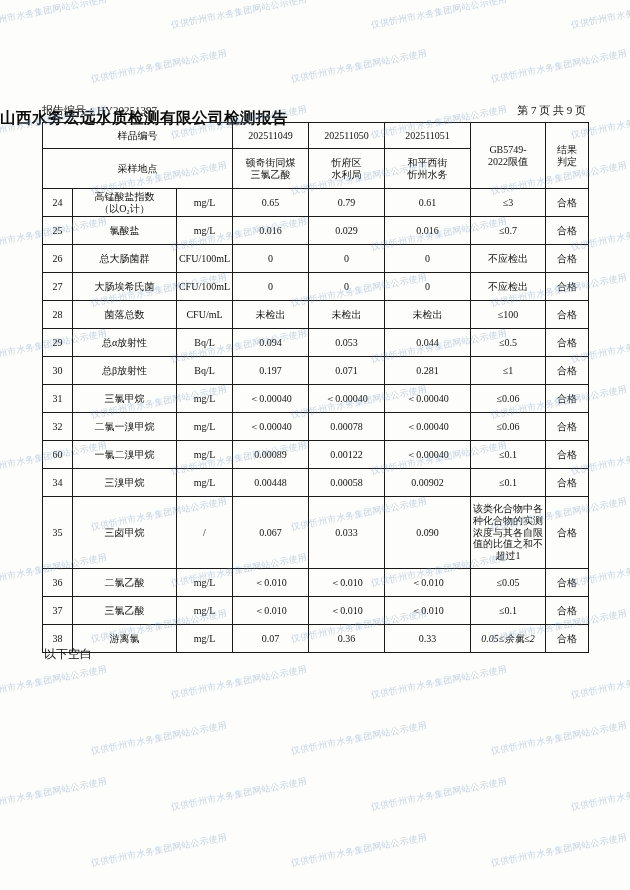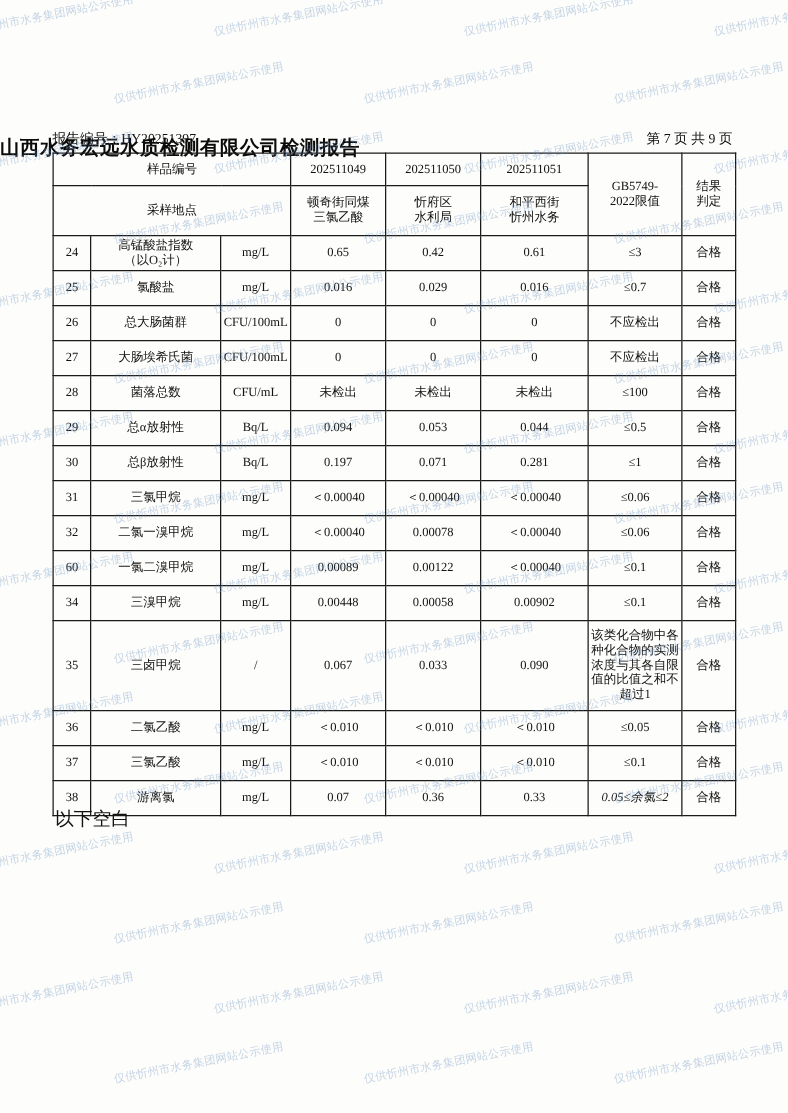--- a/index.html
+++ b/index.html
@@ -116,21 +116,21 @@
   }
   .limit-tiny {
     font-size: 7.5px;
     line-height: 1.1;
     font-style: italic;
   }
   .footer-note {
     position: absolute;
     top: 646px;
     left: 44px;
-    font-size: 15px;
+    font-size: 12px;
     z-index: 3;
     text-align: center;
   }
 </style>
 </head>
 <body>
 
 <div class="page">
 
   <div class="title">山西水务宏远水质检测有限公司检测报告</div>
@@ -181,21 +181,21 @@
         </tr>
 
         <tr class="row">
           <td>24</td>
           <td class="item-cell two-line">
             <div>高锰酸盐指数</div>
             <div>（以O₂计）</div>
           </td>
           <td>mg/L</td>
           <td>0.65</td>
-          <td>0.42</td>
+          <td>0.79</td>
           <td>0.61</td>
           <td>≤3</td>
           <td>合格</td>
         </tr>
 
         <tr class="row">
           <td>25</td>
           <td class="item-cell">氯酸盐</td>
           <td>mg/L</td>
           <td>0.016</td>

